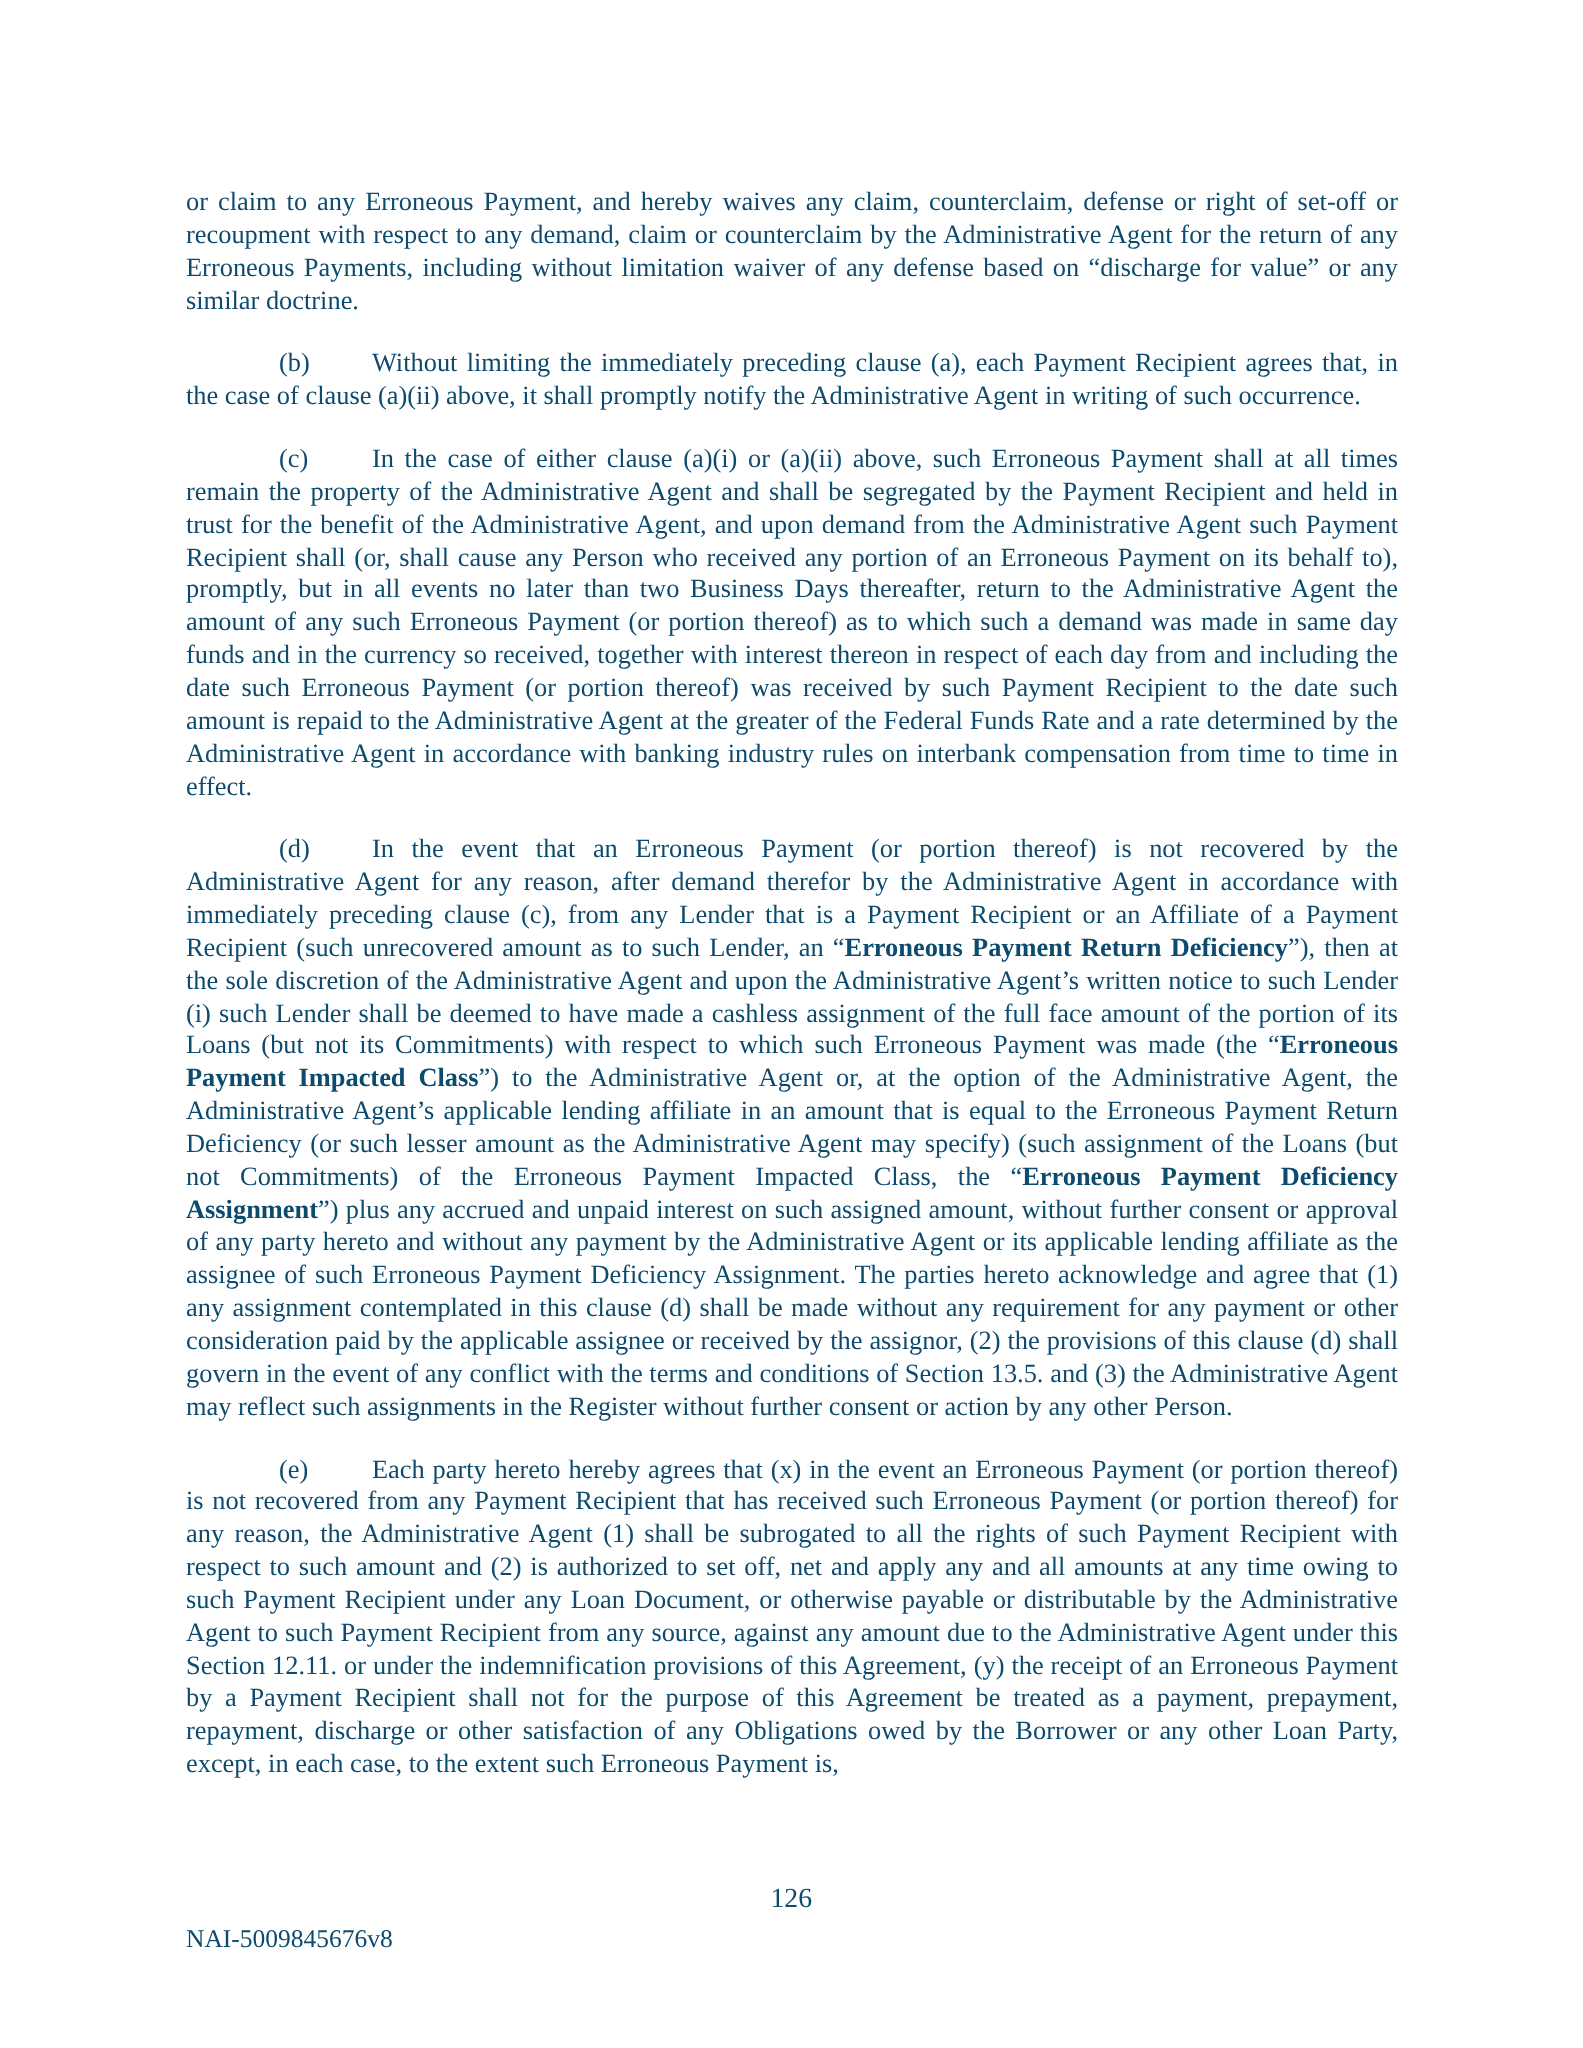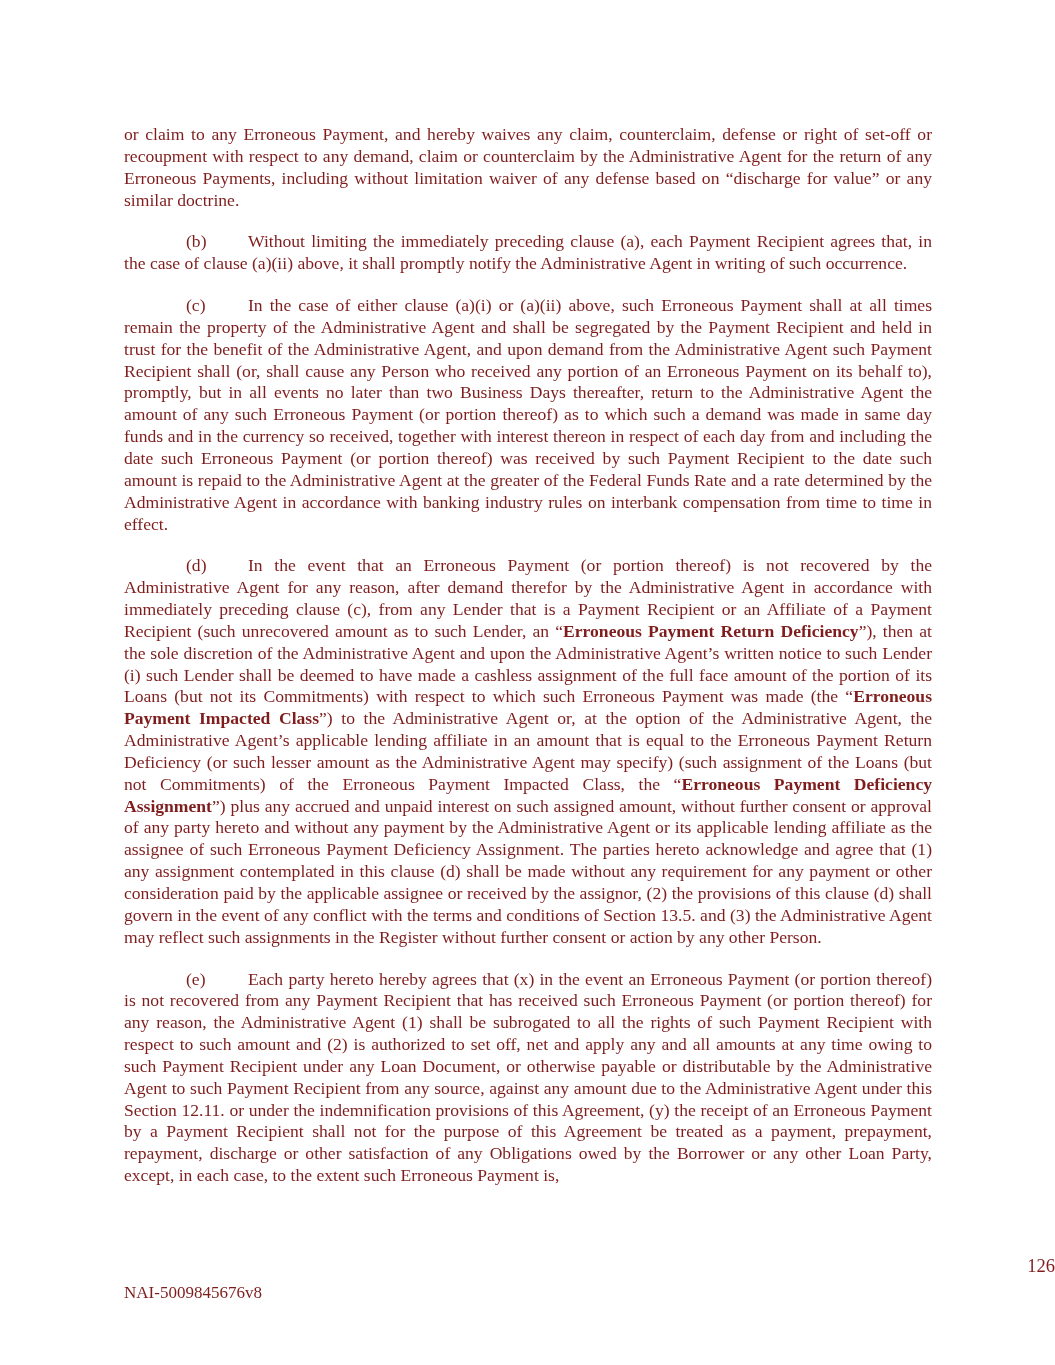--- a/index.html
+++ b/index.html
@@ -1,30 +1,30 @@
 <!DOCTYPE html>
 <html><head>
   <meta charset="utf-8">
   <style>
     html, body { margin: 0; padding: 0; background: #ffffff; }
     body { width: 1055px; height: 1365px; position: relative; overflow: hidden; }
     .page {
       position: absolute; left: 0; top: 0; width: 1051px; height: 1365px;
-      background: #ffffff; color: #7f1d1d;
+      background: #ffffff; color: #0c4a6e;
       font-family: "Liberation Serif", "DejaVu Serif", serif;
     }
     .body-text {
       position: absolute; left: 124px; top: 124px; width: 808px;
       font-size: 17.6px; line-height: 21.85px; text-align: justify;
     }
     .para { margin: 0 0 20px 0; }
     .para.indent .label { display: inline-block; width: 62px; margin-left: 62px; }
     b { font-weight: bold; }
     .page-number {
-      position: absolute; left: 0; width: 1055px; top: 1256px; text-align: right;
+      position: absolute; left: 0; width: 1055px; top: 1256px; text-align: center;
       font-size: 18.5px;
     }
     .doc-id {
       position: absolute; left: 124px; top: 1283px; font-size: 17px;
     }
   </style>
 </head>
 <body>
 
 <div class="page">

